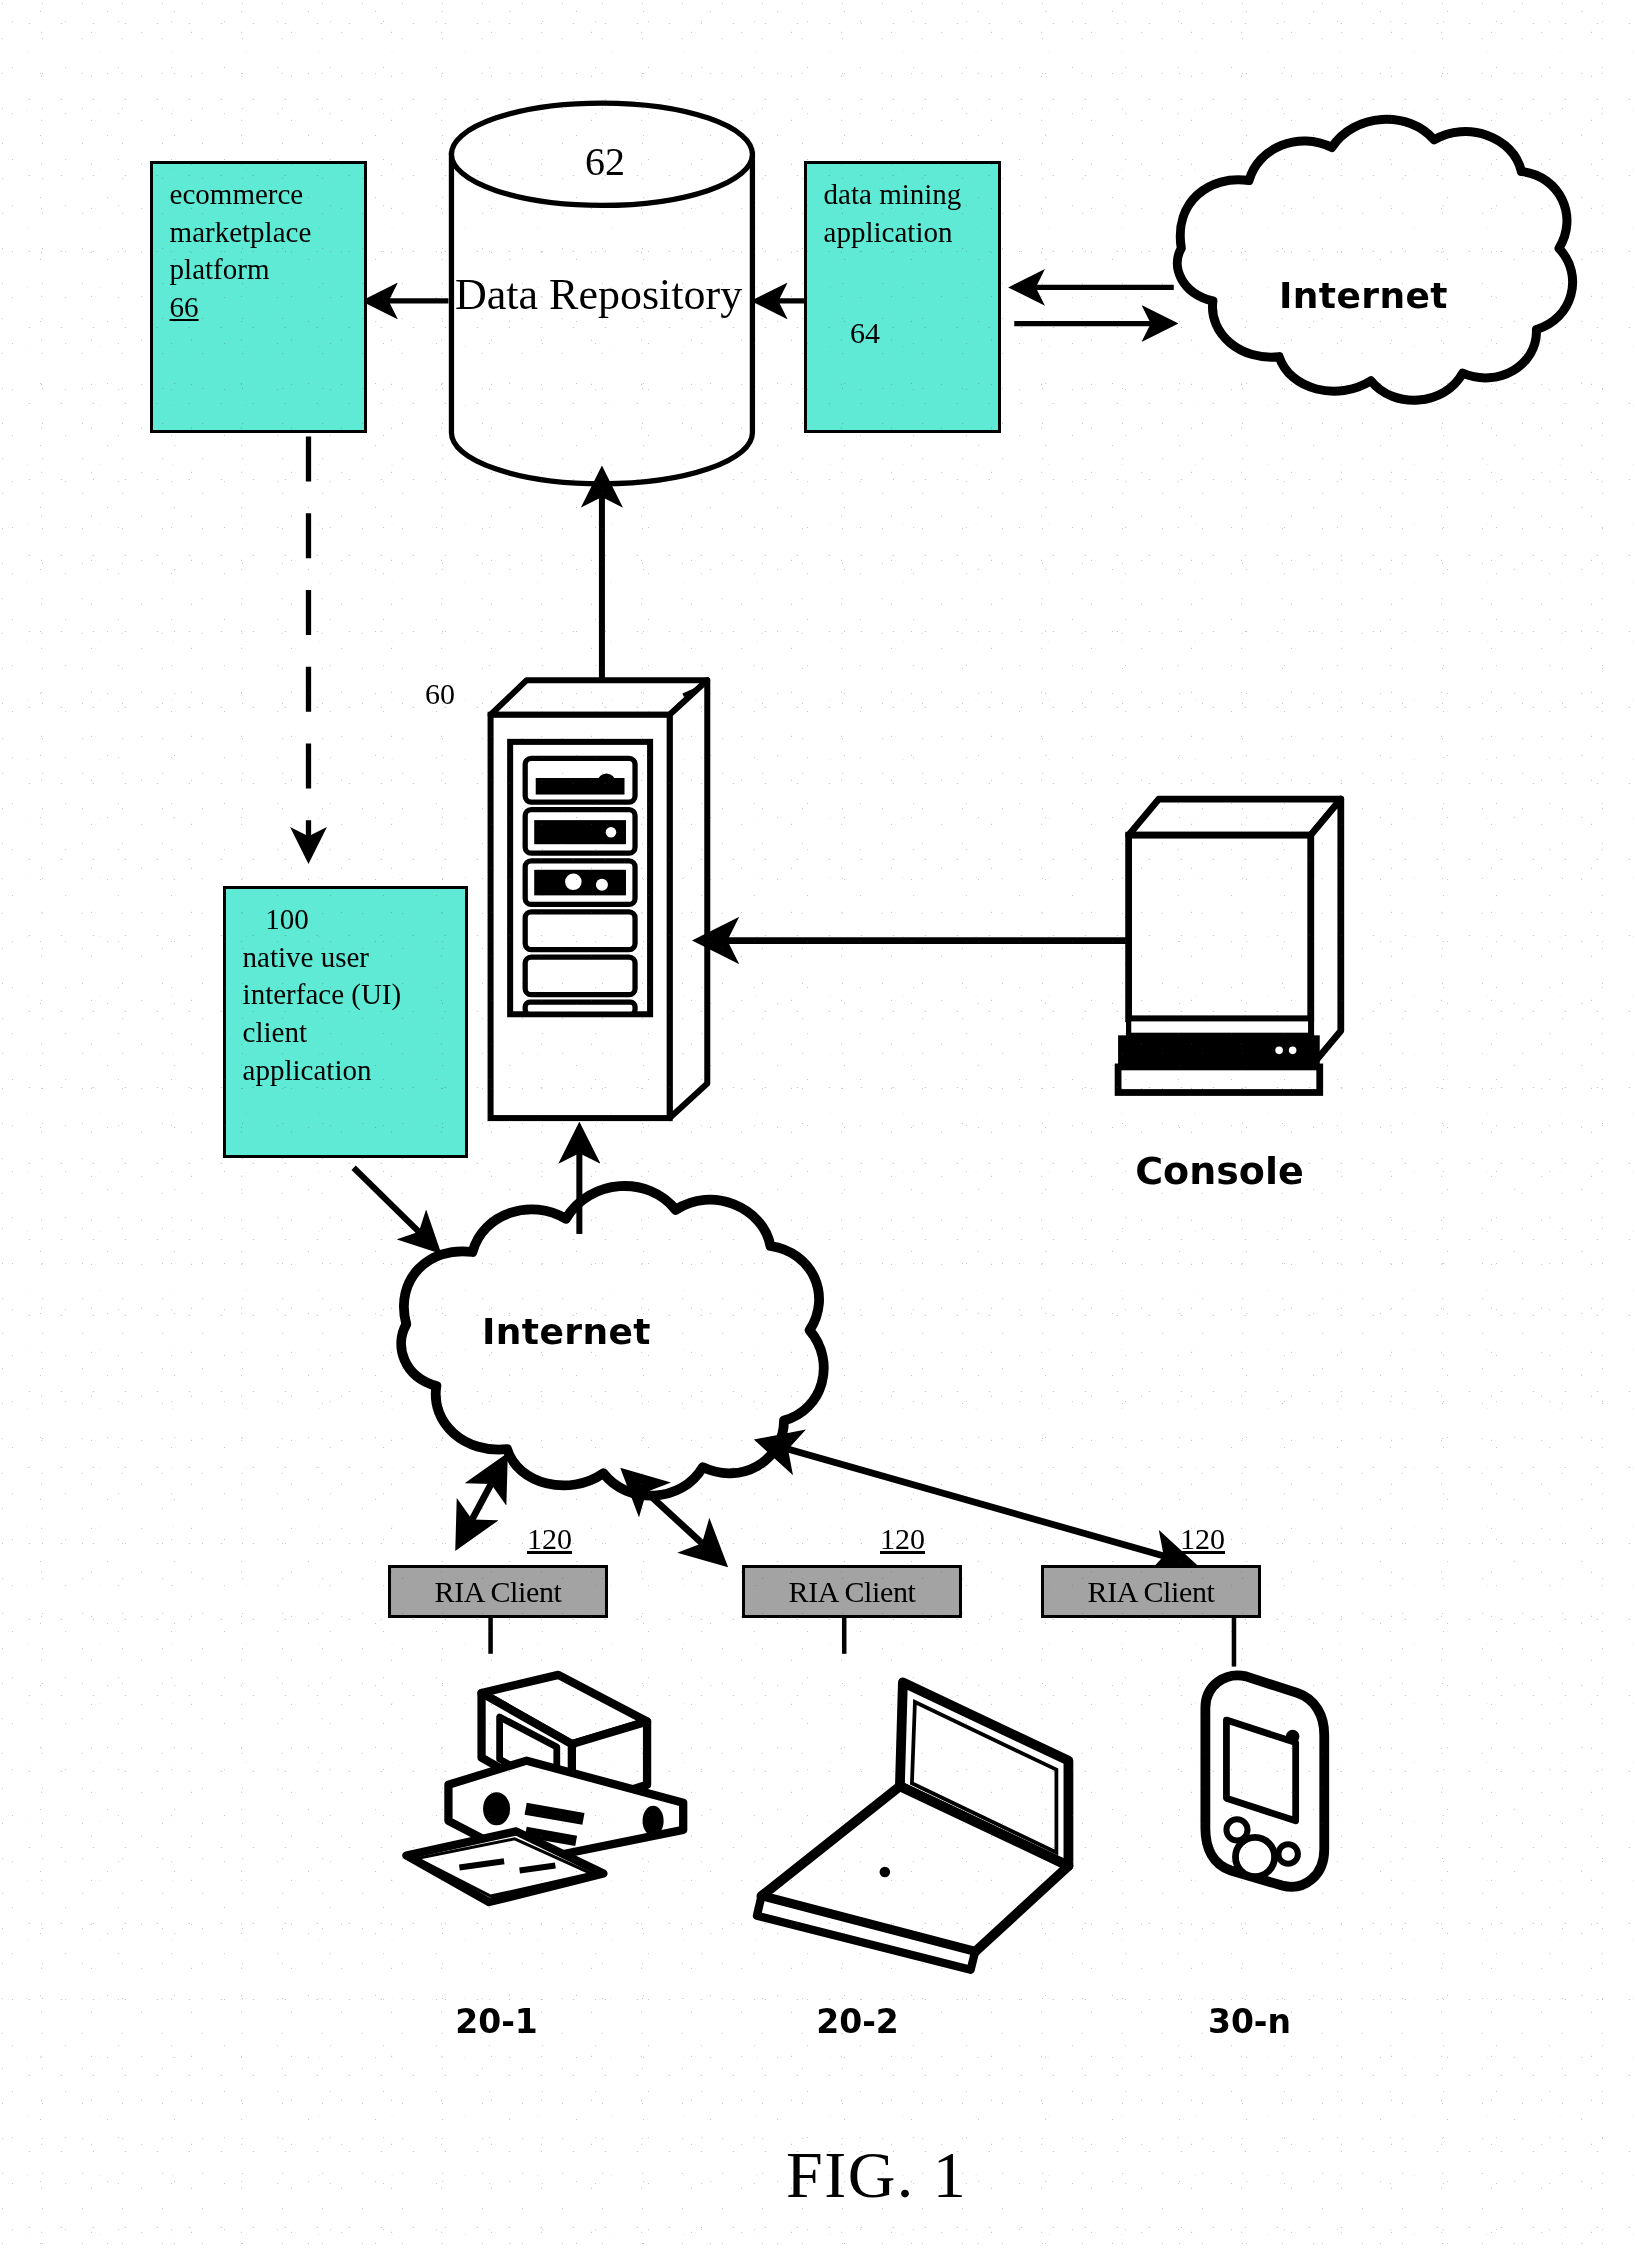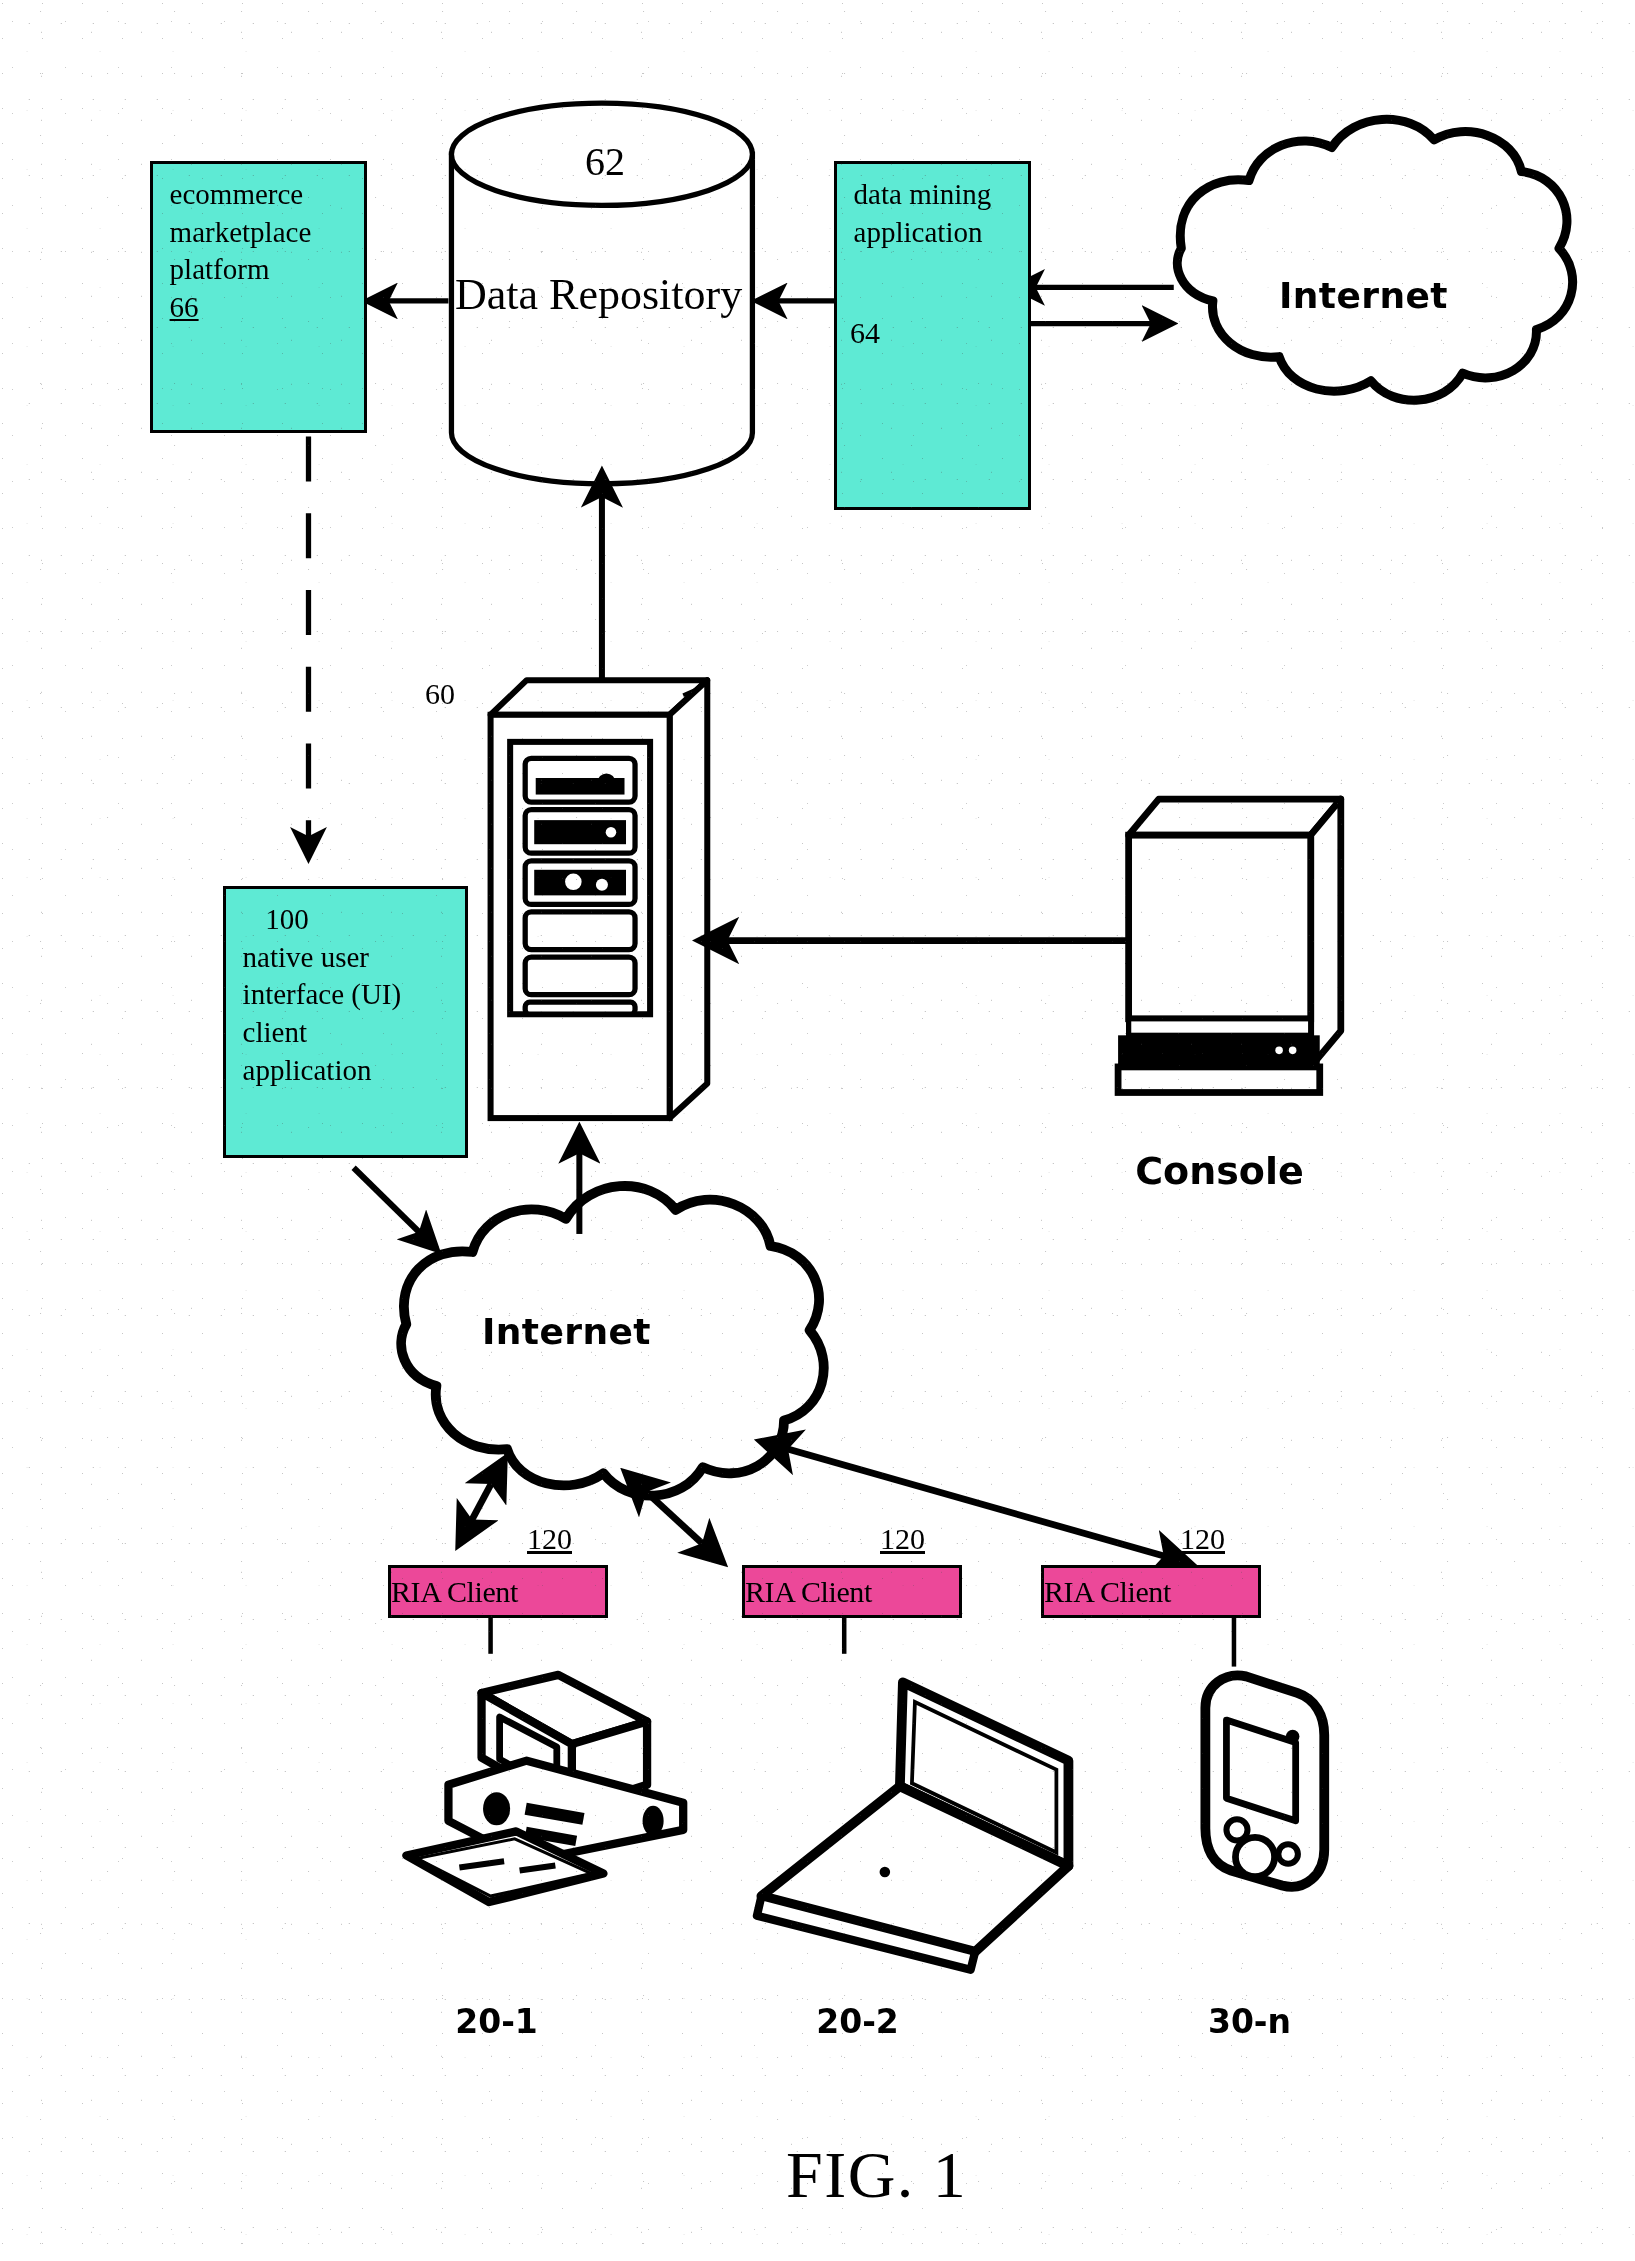--- a/index.html
+++ b/index.html
@@ -50,26 +50,26 @@
     font-size: 29px;
     line-height: 1.30;
     padding: 12px 0 0 16.6px;
   }
   .textbox .ref {
     text-decoration: underline;
   }
   .riabox {
     position: absolute;
     border: 3.8px solid #000;
-    background: #ec4899;
+    background: #a3a3a3;
     box-sizing: border-box;
     font-size: 30px;
     display: flex;
     align-items: center;
-    justify-content: flex-start;
+    justify-content: center;
     letter-spacing: -0.4px;
   }
   .ref-num {
     position: absolute;
     font-size: 30px;
   }
   .ref-num.ul { text-decoration: underline; }
   .cloud-label {
     position: absolute;
     font-family: "DejaVu Sans", "Liberation Sans", sans-serif;
@@ -312,21 +312,21 @@
   <div class="textbox" style="left:150px; top:161px; width:217px; height:272px;">
     <div>ecommerce</div>
     <div>marketplace</div>
     <div>platform</div>
     <div class="ref">66</div>
   </div>
 
   <div class="repo-num" style="left:585px; top:138px;">62</div>
   <div class="repo-label" style="left:455px; top:269px;">Data Repository</div>
 
-  <div class="textbox" style="left:834px; top:161px; width:197px; height:349px;">
+  <div class="textbox" style="left:804px; top:161px; width:197px; height:272px;">
     <div>data mining</div>
     <div>application</div>
   </div>
   <div class="ref-num" style="left:850px; top:316px;">64</div>
 
   <div class="cloud-label" style="left:1279px; top:275px;">Internet</div>
 
   <div class="ref-num" style="left:425px; top:677px;">60</div>
 
   <div class="textbox" style="left:223px; top:886px; width:245px; height:272px;">

